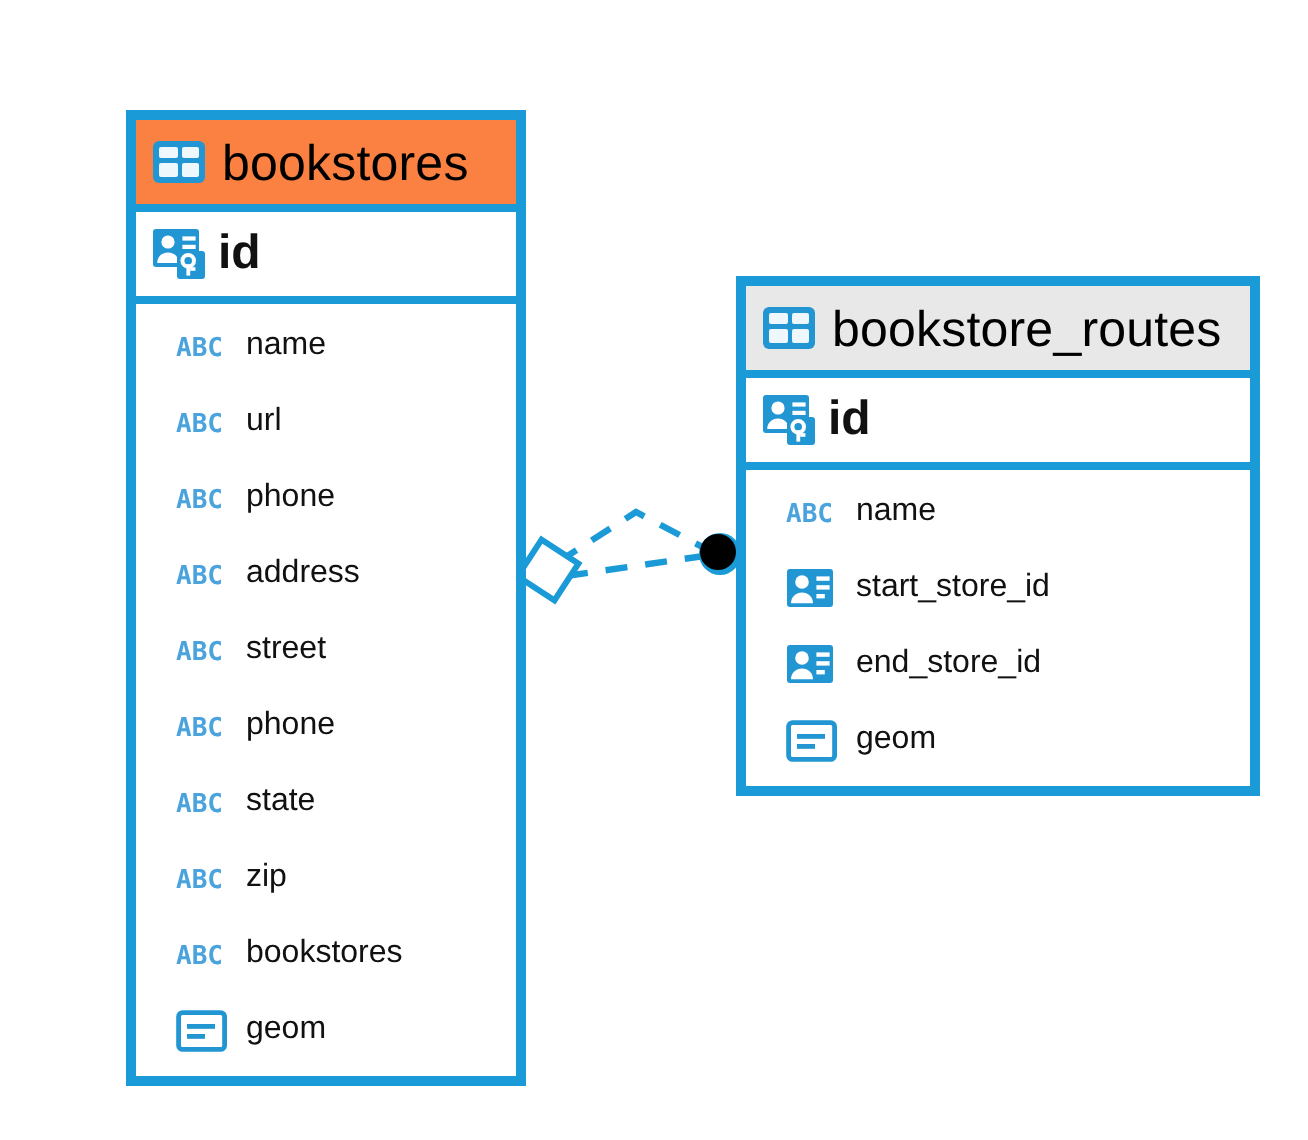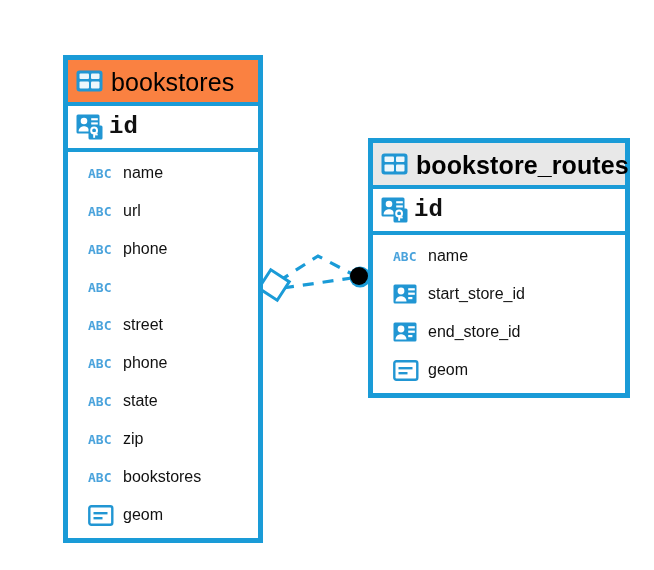--- a/index.html
+++ b/index.html
@@ -37,38 +37,37 @@
     align-items: center;
     height: 46px;
     padding: 0 8px;
     border-bottom: 4px solid #1a9bd7;
     font-size: 25px;
     color: #000000;
     letter-spacing: 0.1px;
     white-space: nowrap;
   }
   .entity-header.orange { background: #fa8141; }
-  .entity-header.grey   { background: #e8e8e8; font-weight: bold; }
+  .entity-header.grey   { background: #e8e8e8; }
 
   .entity-title {
     margin-left: 8px;
     line-height: 1;
     position: relative;
     top: 1px;
   }
 
   .pk-row {
     box-sizing: border-box;
     display: flex;
     align-items: center;
     height: 46px;
     padding: 0 8px;
     border-bottom: 4px solid #1a9bd7;
     background: #ffffff;
-    font-family: Liberation Mono, monospace;
   }
 
   .field-row {
     box-sizing: border-box;
     display: flex;
     align-items: center;
     height: 38px;
     padding: 0 20px;
     background: #ffffff;
   }
@@ -187,20 +186,21 @@
         </span>
         <span class="field-label">phone</span>
       </div>
 
       <div class="field-row">
         <span class="icon">
           <svg width="26" height="14" viewBox="0 0 26 14">
             <text x="0" y="12" font-family="'DejaVu Sans Mono', monospace" font-size="13" font-weight="bold" fill="#4aa3dc">ABC</text>
           </svg>
         </span>
+        <span class="field-label">address</span>
       </div>
 
       <div class="field-row">
         <span class="icon">
           <svg width="26" height="14" viewBox="0 0 26 14">
             <text x="0" y="12" font-family="'DejaVu Sans Mono', monospace" font-size="13" font-weight="bold" fill="#4aa3dc">ABC</text>
           </svg>
         </span>
         <span class="field-label">street</span>
       </div>

